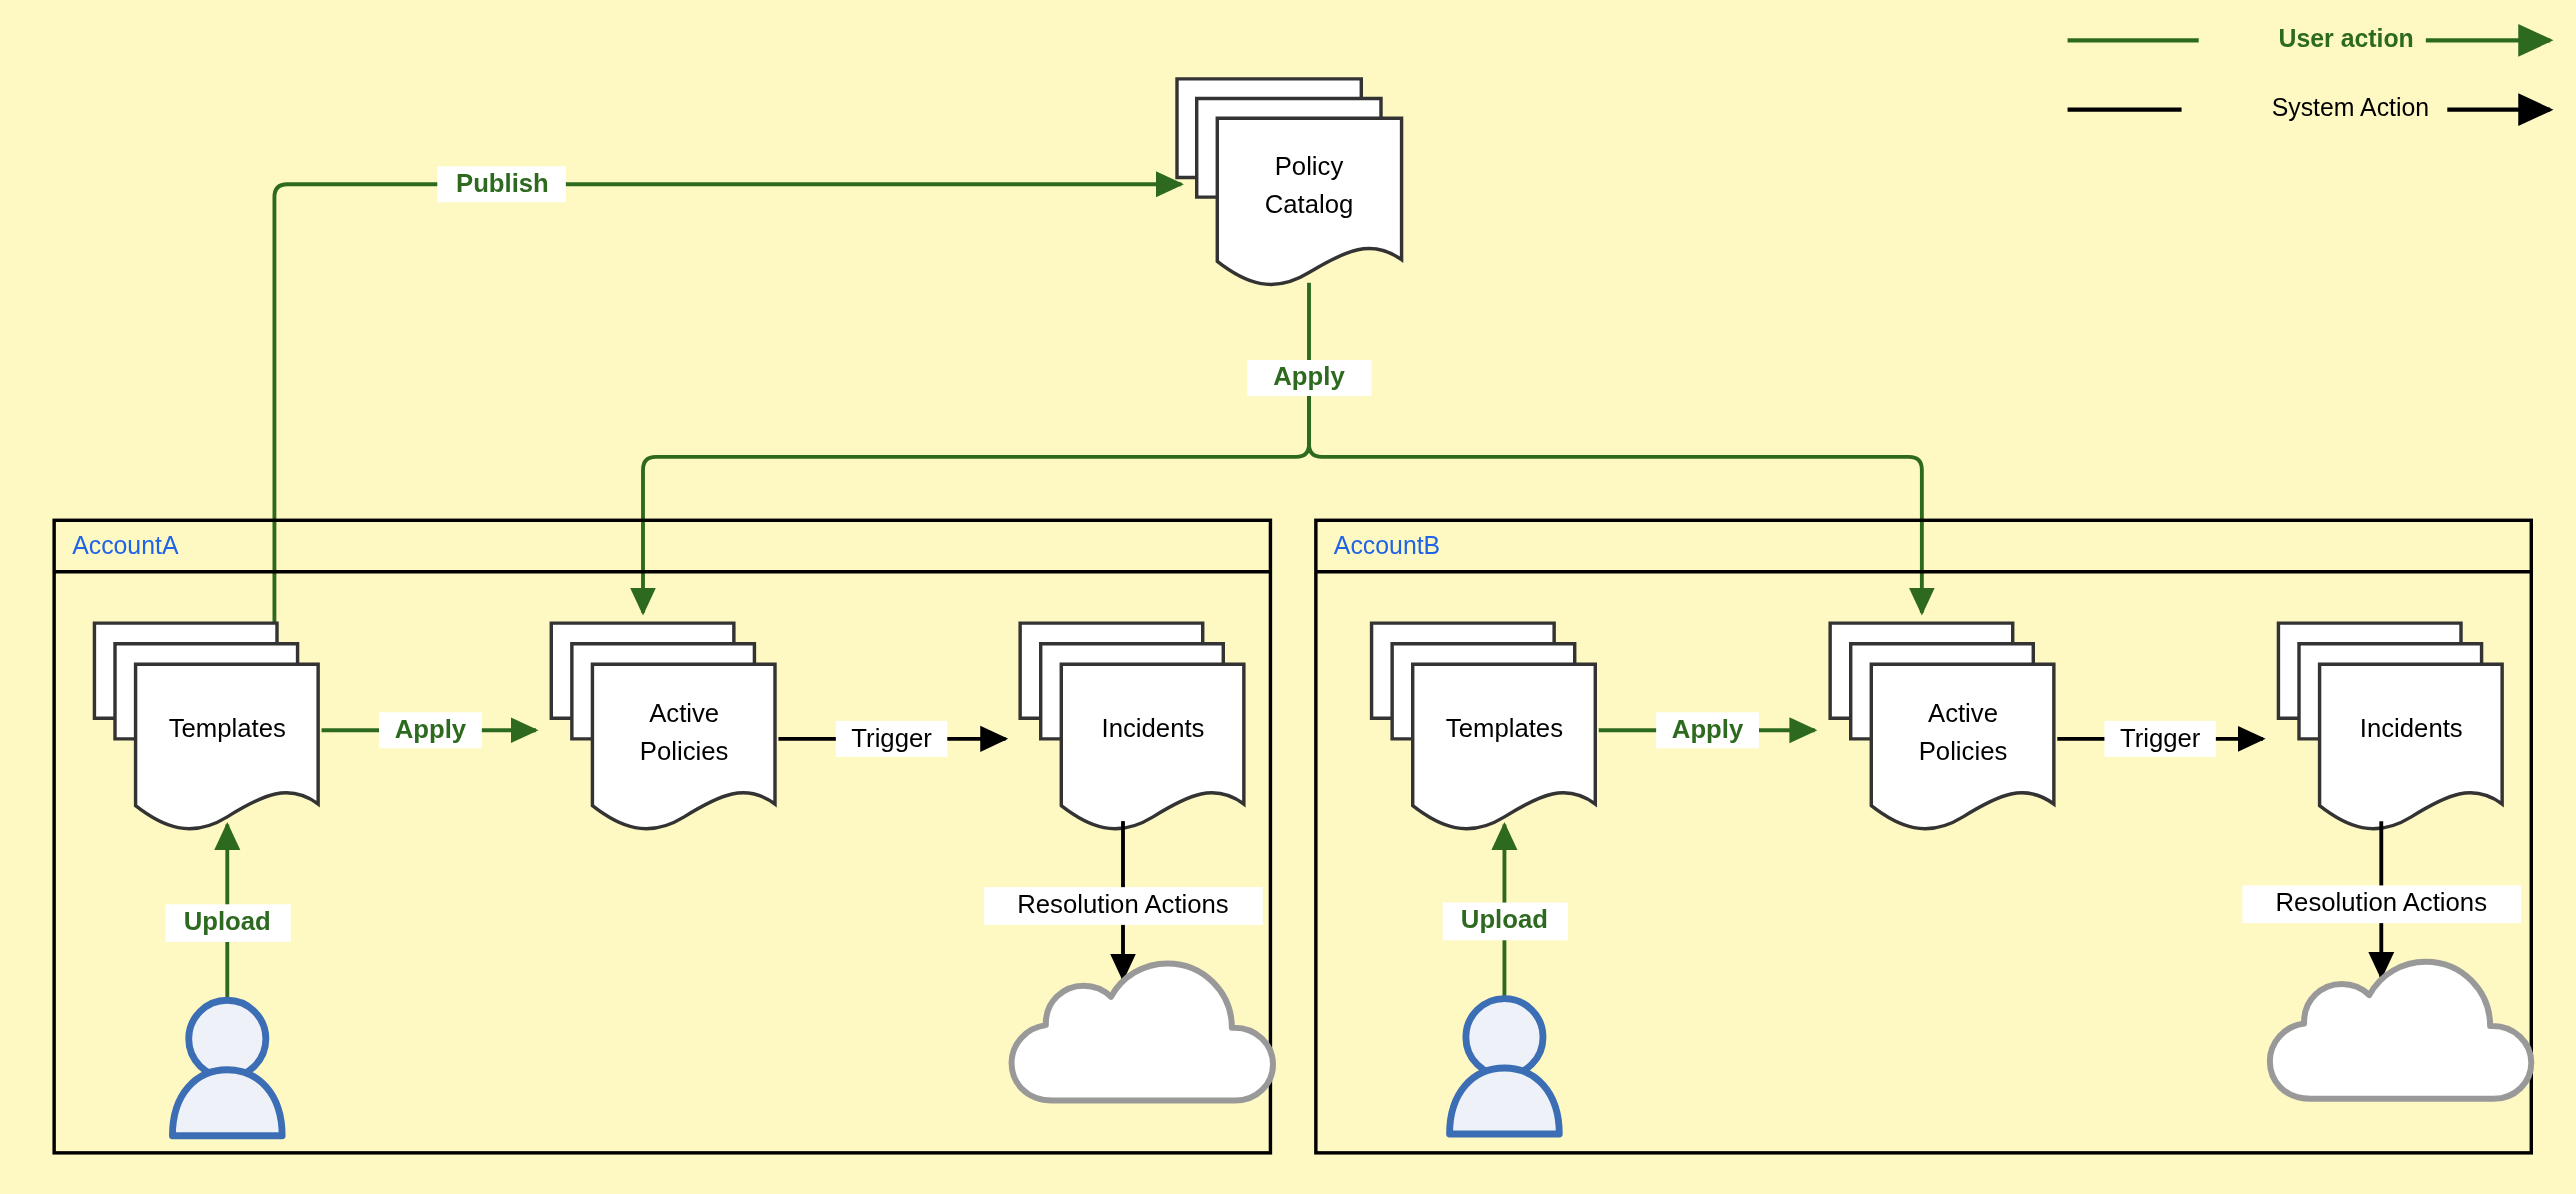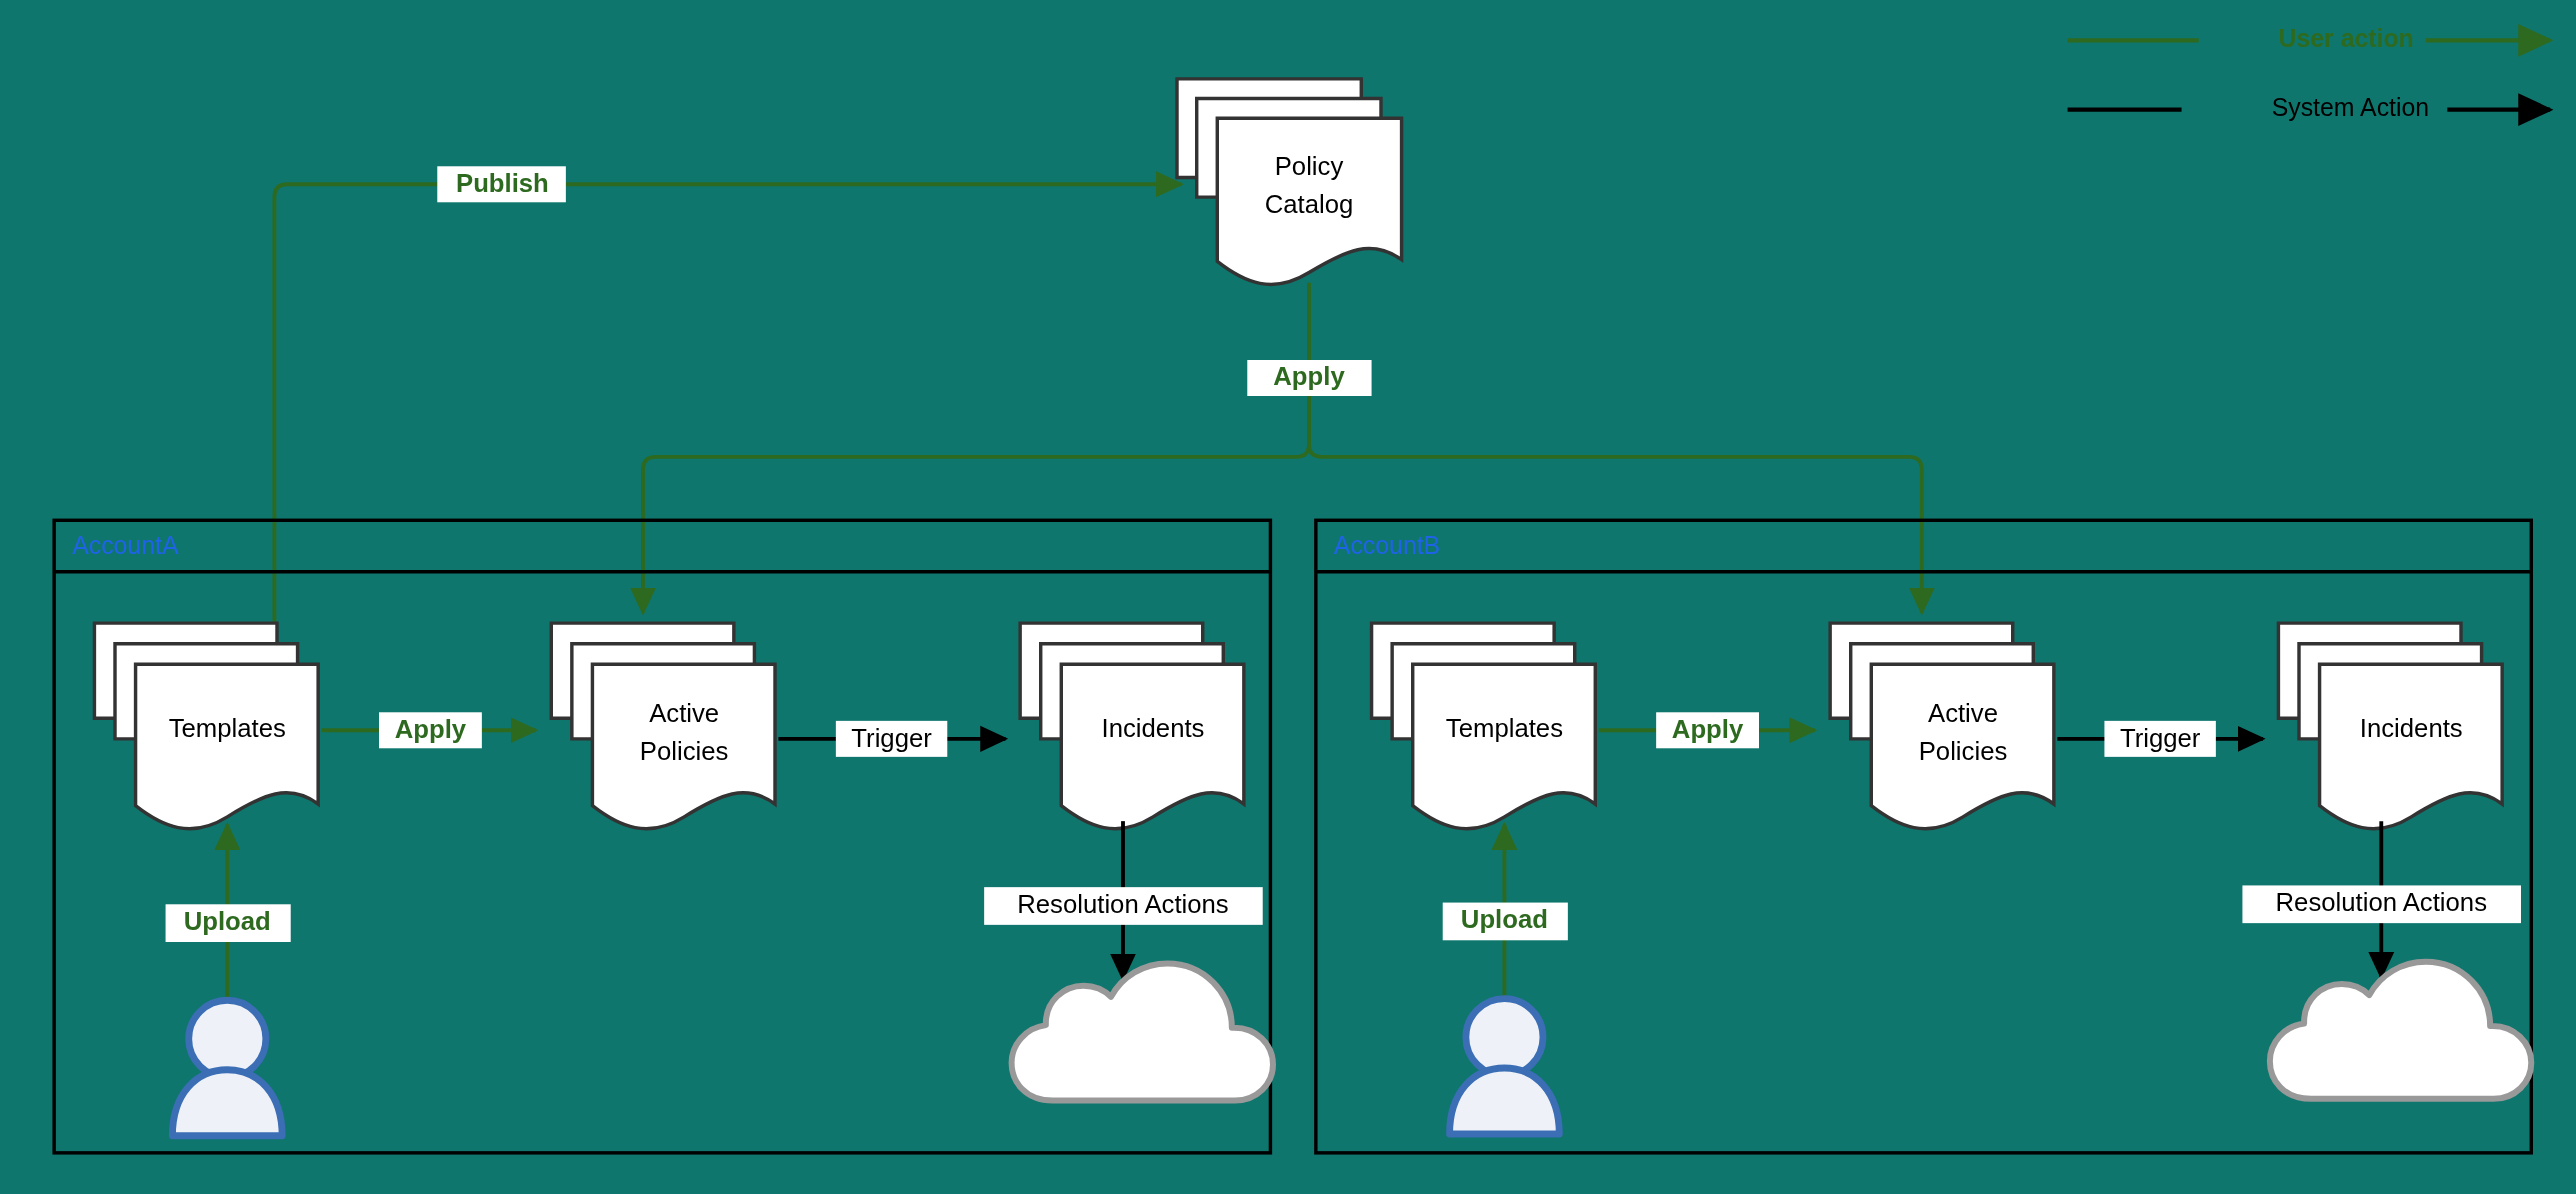--- a/index.html
+++ b/index.html
@@ -8,21 +8,21 @@
     padding: 0;
     background: #ffffff;
   }
   body {
     font-family: "Liberation Sans", sans-serif;
   }
   #stage {
     position: relative;
     width: 2576px;
     height: 1194px;
-    background: #0f766e;
+    background: #fef9c3;
     overflow: hidden;
   }
   #canvas {
     position: absolute;
     left: 0;
     top: 0;
     width: 2576px;
     height: 1194px;
   }
   .dgm-label {

